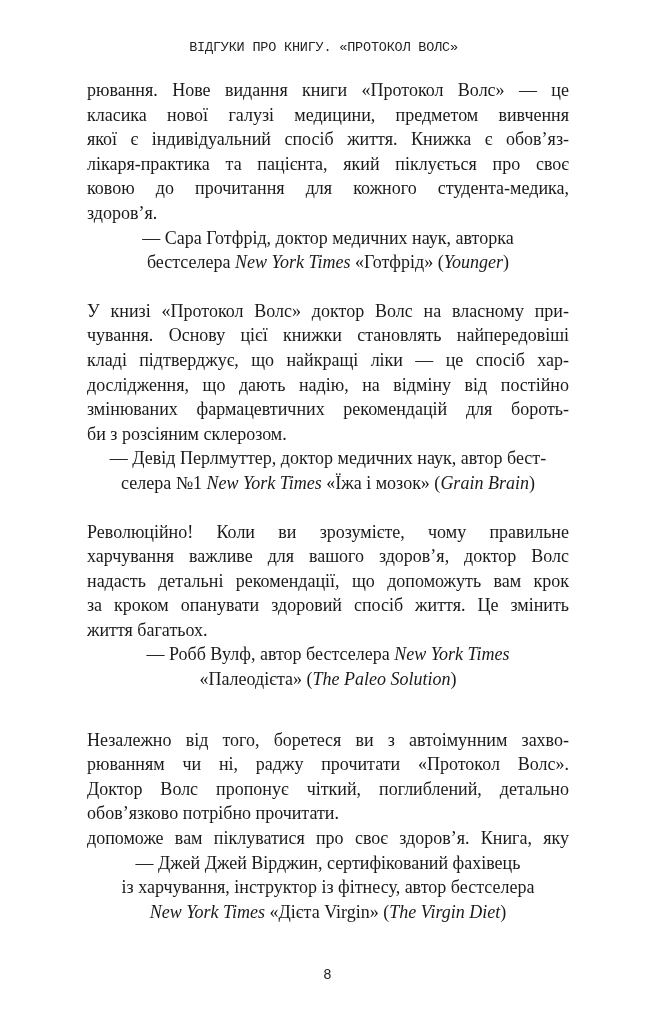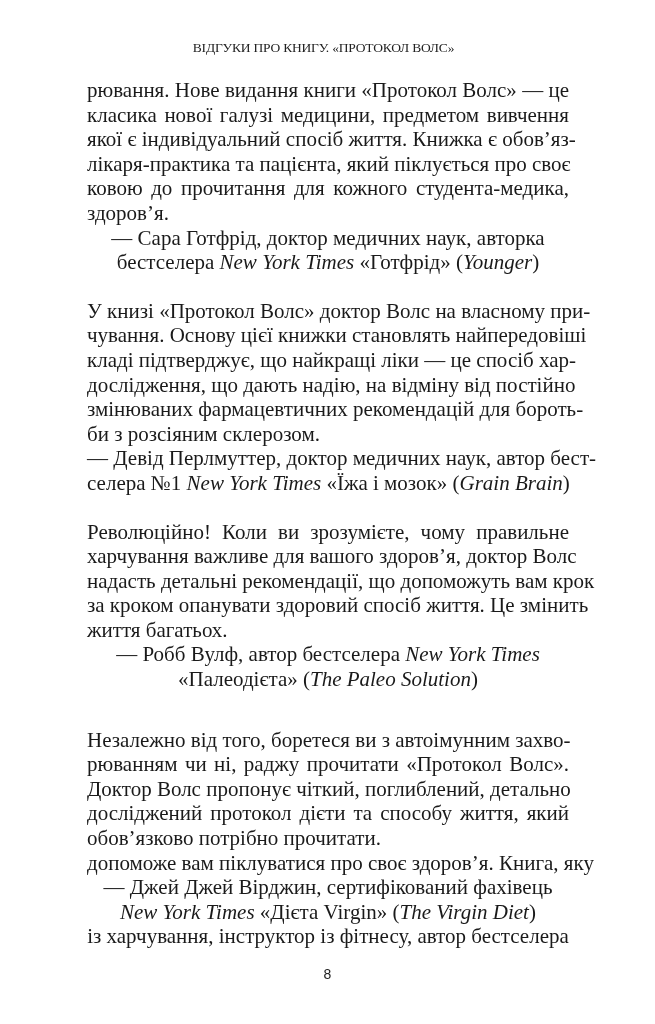--- a/index.html
+++ b/index.html
@@ -1,23 +1,23 @@
 <!DOCTYPE html>
 <html><head>
 <meta charset="utf-8">
 <style>
   html, body { margin: 0; padding: 0; background: #ffffff; }
   body { width: 655px; height: 1024px; position: relative; overflow: hidden; color: #1a1a1a; }
   .header {
     position: absolute; top: 40px; left: 0; width: 647px; text-align: center;
-    font-family: Liberation Serif, serif; font-size: 13.5px; letter-spacing: -0.2px; color: #222;
+    font-family: Liberation Mono, monospace; font-size: 13.5px; letter-spacing: -0.2px; color: #222;
   }
   .content {
     position: absolute; top: 78px; left: 87px; width: 482px;
-    font-family: "Liberation Serif", "DejaVu Serif", serif; font-size: 21px; line-height: 24.6px;
+    font-family: "Liberation Serif", "DejaVu Serif", serif; font-size: 18px; line-height: 24.6px;
   }
   .para { text-align: justify; text-align-last: left; margin: 0; }
   .line { display: block; text-align: justify; text-align-last: justify; white-space: nowrap; }
   .line.last { text-align-last: left; }
   .attr { margin: 0; }
   .attr .aline { display: block; text-align: center; white-space: nowrap; }
   .gap { height: 24px; }
   .gap2 { height: 36px; }
   i { }
   .pagenum {
@@ -73,25 +73,24 @@
         <span class="aline"><span>— Робб Вулф, автор бестселера </span><i>New York Times</i></span>
         <span class="aline"><span>«Палеодієта» (</span><i>The Paleo Solution</i><span>)</span></span>
       </div>
     </div>
     <div class="gap2"></div>
     <div>
       <div class="para">
         <span class="line">Незалежно від того, боретеся ви з автоімунним захво-</span>
         <span class="line">рюванням чи ні, раджу прочитати «Протокол Волс».</span>
         <span class="line">Доктор Волс пропонує чіткий, поглиблений, детально</span>
-        <span class="line">досліджений протокол дієти та способу життя, який</span>
         <span class="line last">обов’язково потрібно прочитати.</span>
         <span class="line">допоможе вам піклуватися про своє здоров’я. Книга, яку</span>
       </div>
       <div class="attr">
         <span class="aline"><span>— Джей Джей Вірджин, сертифікований фахівець</span></span>
+        <span class="aline"><span>із харчування, інструктор із фітнесу, автор бестселера</span></span>
         <span class="aline"><i>New York Times</i><span> «Дієта Virgin» (</span><i>The Virgin Diet</i><span>)</span></span>
-        <span class="aline"><span>із харчування, інструктор із фітнесу, автор бестселера</span></span>
       </div>
     </div>
   </div>
 
 <div class="pagenum">8</div>
 
 </body></html>

